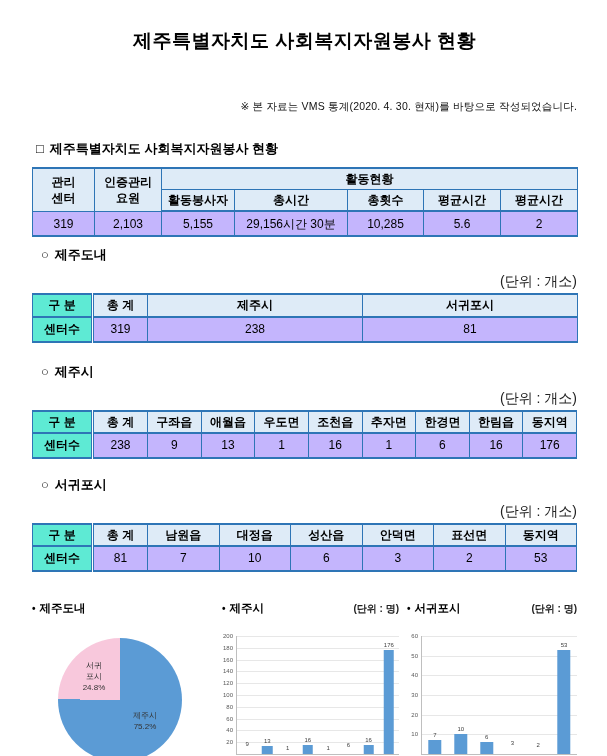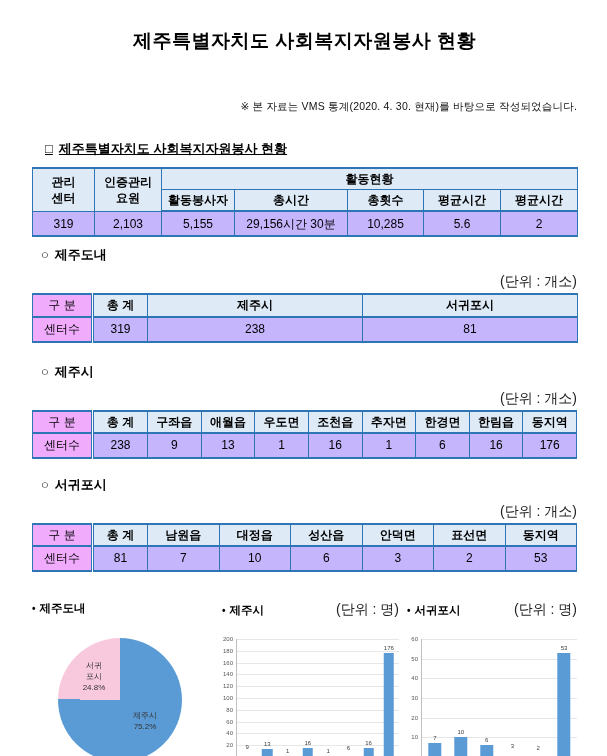--- a/index.html
+++ b/index.html
@@ -2,45 +2,45 @@
 <html><head>
 <meta charset="utf-8">
 <style>
   html,body{margin:0;padding:0;background:#fff;}
   body{width:607px;height:756px;font-family:"Liberation Sans","DejaVu Sans",sans-serif;color:#000;overflow:hidden;}
   .page{width:607px;height:756px;box-sizing:border-box;padding:28px 30px 0 32px;}
 
   .doc-title{font-size:19px;font-weight:bold;text-align:center;letter-spacing:0.5px;}
   .note{margin-top:46px;font-size:10.5px;text-align:right;color:#111;letter-spacing:0.2px;}
 
-  .section{margin-top:26px;margin-left:13px;font-size:13px;font-weight:bold;text-decoration:underline;}
+  .section{margin-top:26px;margin-left:4px;font-size:13px;font-weight:bold;}
   .section.second{margin-top:30px;}
   .subsection{margin-top:9px;margin-left:9px;font-size:13px;font-weight:bold;}
   .subsection.mid{margin-top:20px;}
   .subsection.low{margin-top:17px;}
   .marker{margin-right:6px;font-weight:normal;}
   .unit{margin-top:9px;font-size:14px;text-align:right;color:#222;}
 
   table.blue-table{border-collapse:collapse;table-layout:fixed;width:545px;margin-top:9px;
     border-top:2px solid #2E75B6;border-bottom:2px solid #2E75B6;font-size:12px;}
   table.blue-table.sub{margin-top:2px;}
   .blue-table th,.blue-table td{border:1px solid #2E75B6;text-align:center;padding:2px 2px;line-height:1.35;overflow:hidden;}
   .blue-table th{background:#DEEBF7;font-weight:bold;}
   .blue-table thead tr.last th{border-bottom:2px solid #2E75B6;}
   .blue-table td{background:#c4b5fd;font-weight:normal;height:19px;}
-  .blue-table .rowhead{background:#f0abfc;font-weight:normal;border-right:3px double #2E75B6;}
+  .blue-table .rowhead{background:#5eead4;font-weight:bold;border-right:3px double #2E75B6;}
 
   .charts{display:flex;margin-top:29px;}
   .chartbox{box-sizing:border-box;}
   .chartbox.pie-box{width:190px;}
   .chartbox.midbox{width:185px;padding-right:8px;}
   .chartbox.rightbox{width:170px;}
   .chart-title-row{display:flex;justify-content:space-between;align-items:baseline;font-size:11.5px;font-weight:bold;}
   .cbullet{margin-right:4px;font-size:10px;}
-  .cunit{font-weight:normal;font-size:14px;color:#222;white-space:nowrap;}
+  .cunit{font-weight:bold;font-size:10px;color:#222;white-space:nowrap;}
 
   .pie{position:relative;width:124px;height:124px;border-radius:50%;margin:22px 0 0 26px;}
   .pie-label{position:absolute;text-align:center;font-size:8px;line-height:1.4;color:#333;}
   .pie-label-0{left:60px;top:72px;width:54px;}
   .pie-label-1{left:12px;top:22px;width:48px;}
 
   .barchart{margin-top:20px;}
   .chart-body{display:flex;}
   .yaxis{position:relative;width:14px;height:118px;flex:none;}
   .ytick{position:absolute;right:3px;font-size:6px;line-height:6px;color:#595959;}

